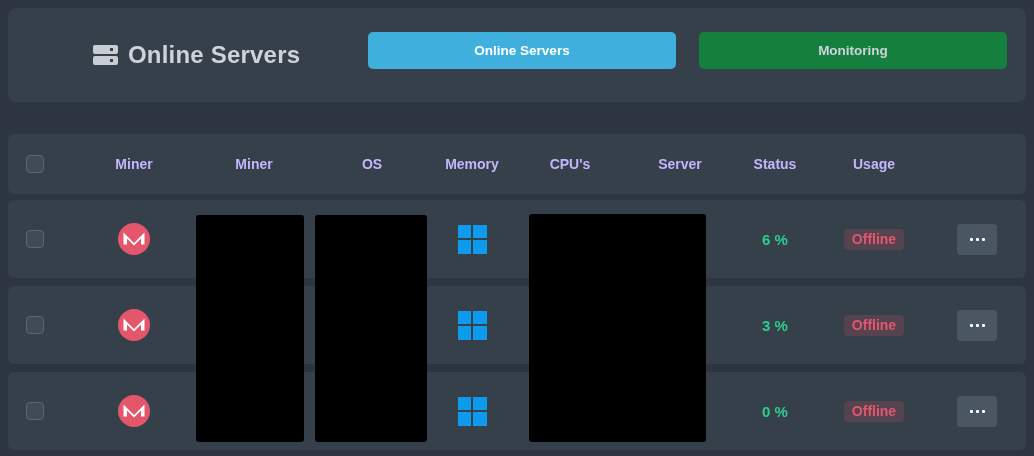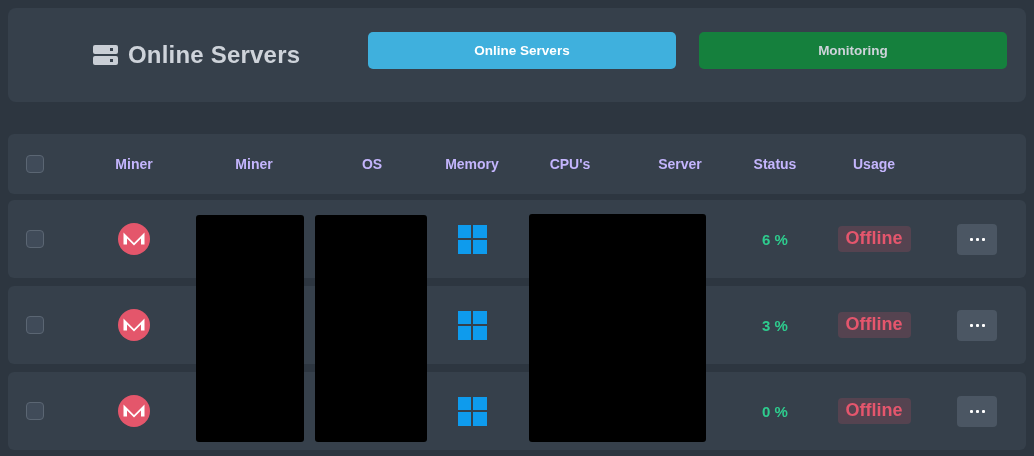--- a/index.html
+++ b/index.html
@@ -104,21 +104,21 @@
     color: #2ecc8e;
     font-size: 15px;
     font-weight: bold;
   }
   .status-badge {
     display: inline-block;
     padding: 2px 8px 3px 8px;
     border-radius: 4px;
     background: rgba(230, 85, 108, 0.18);
     color: #e5566d;
-    font-size: 18px;
+    font-size: 14px;
     font-weight: bold;
   }
   .action-btn {
     width: 40px; height: 31px;
     border: none;
     border-radius: 4px;
     background: #4b5663;
     display: flex;
     justify-content: center;
     align-items: center;

